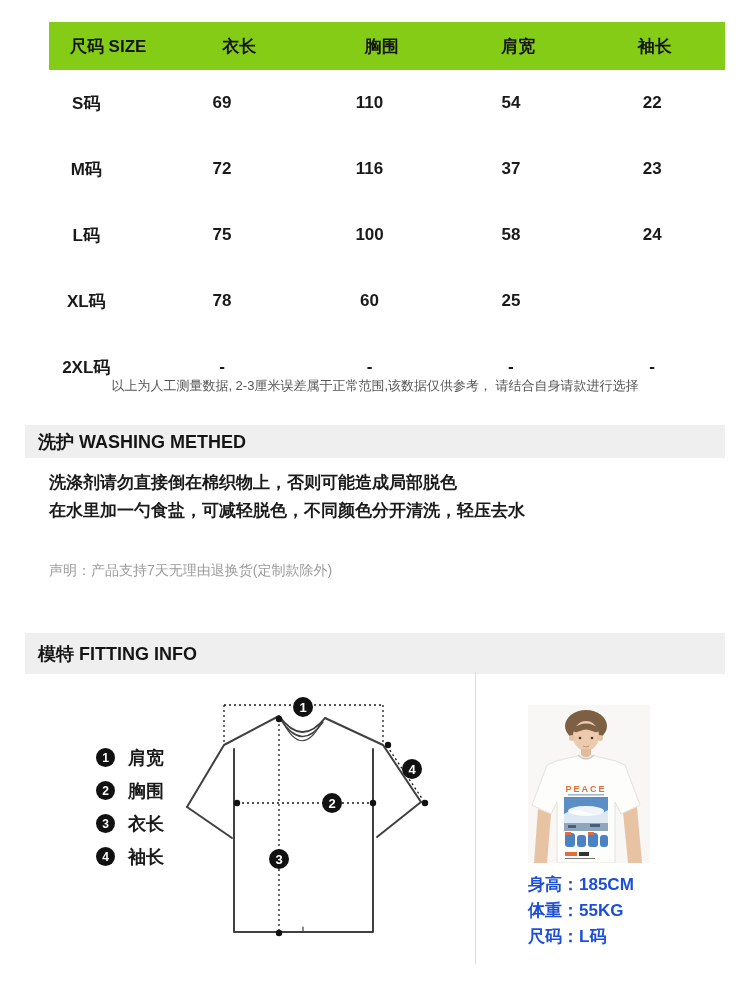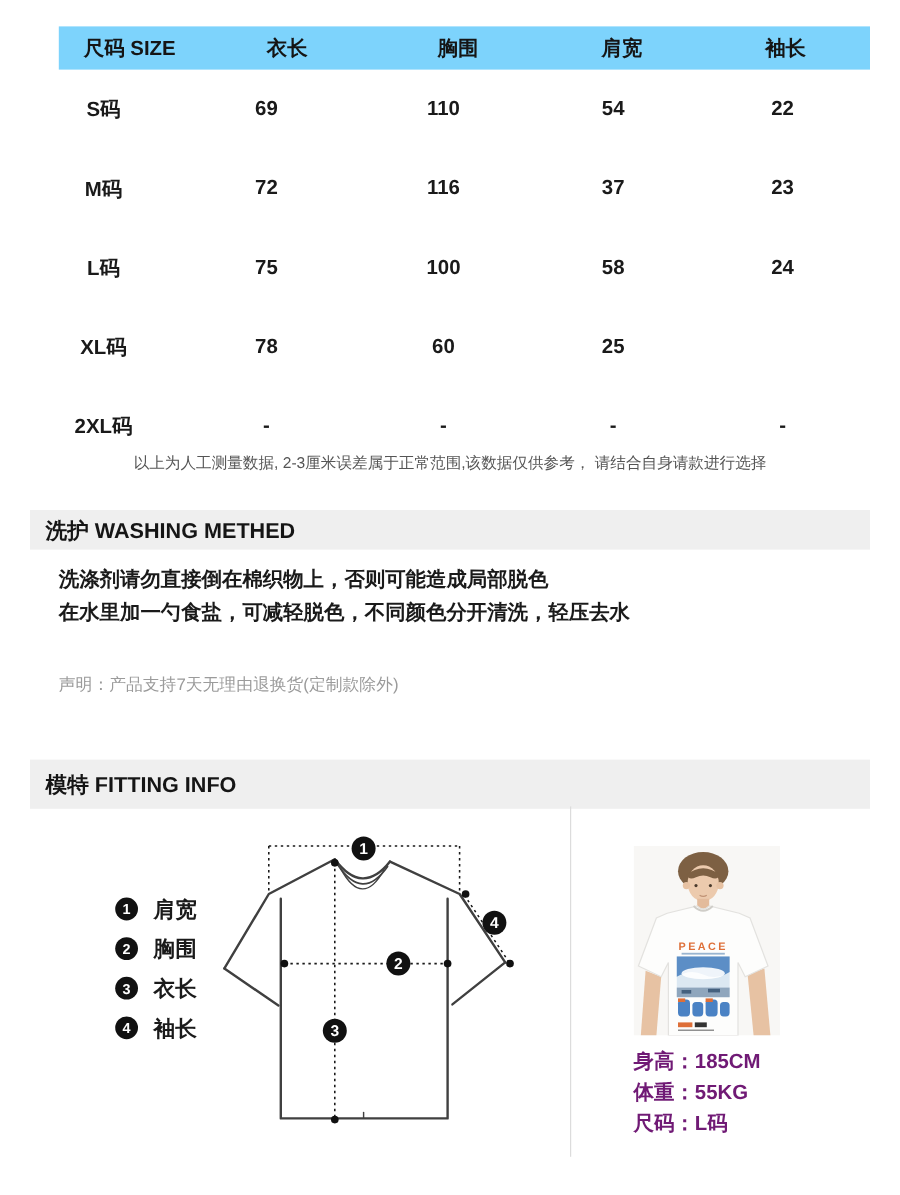--- a/index.html
+++ b/index.html
@@ -2,21 +2,21 @@
 <html><head>
 <meta charset="utf-8">
 <style>
   * { margin:0; padding:0; box-sizing:border-box; }
   body { background:#ffffff; font-family:"Liberation Sans","DejaVu Sans",sans-serif; }
   .page { position:relative; width:750px; height:996px; background:#ffffff; overflow:hidden; }
 
   
   .size-table { position:absolute; left:25px; top:22px; width:700px; }
   .tbl-row { display:grid; grid-template-columns:17.5% 21.3% 20.85% 19.55% 20.8%; }
-  .tbl-header { background:#7dd3fc; height:36px;margin-left:24px; }
+  .tbl-header { background:#84cc16; height:48px;margin-left:24px; }
   .tbl-header .cell { font-size:17px; font-weight:700; color:#151515; }
   .cell { display:flex; align-items:center; justify-content:center; }
   .data-row { height:66px; }
   .data-row .cell { font-size:17px; font-weight:700; color:#1a1a1a; }
   .table-note { position:absolute; left:25px; top:377px; width:700px; text-align:center;
     font-size:13px; color:#555555; }
 
   
   .banner { position:absolute; left:25px; width:700px; background:#efefef; color:#151515;
     font-weight:700; font-size:18px; padding-left:13px; display:flex; align-items:center;margin-top:16px; }
@@ -34,21 +34,21 @@
   .legend-item.l3 { top:814px; } .legend-item.l4 { top:847px; }
   .num-bullet { width:19px; height:19px; border-radius:50%; background:#111111; color:#ffffff;
     font-size:12px; font-weight:700; display:flex; align-items:center; justify-content:center; }
   .legend-label { font-size:18px; font-weight:700; color:#1a1a1a; }
 
   .diagram-svg { position:absolute; left:165px; top:693px; }
   .vert-divider { position:absolute; left:475px; top:672px; width:1px; height:292px; background:#dcdcdc; }
   .model-photo { position:absolute; left:528px; top:705px; }
 
   .model-info { position:absolute; left:528px; top:872px; }
-  .model-info-line { font-size:17px; font-weight:700; color:#701a75; line-height:26px; }
+  .model-info-line { font-size:17px; font-weight:700; color:#1d4ed8; line-height:26px; }
 </style>
 </head>
 <body>
 
 <div class="page">
 
   <div class="size-table">
     <div class="tbl-row tbl-header">
       <div class="cell">尺码 SIZE</div>
       <div class="cell">衣长</div>

